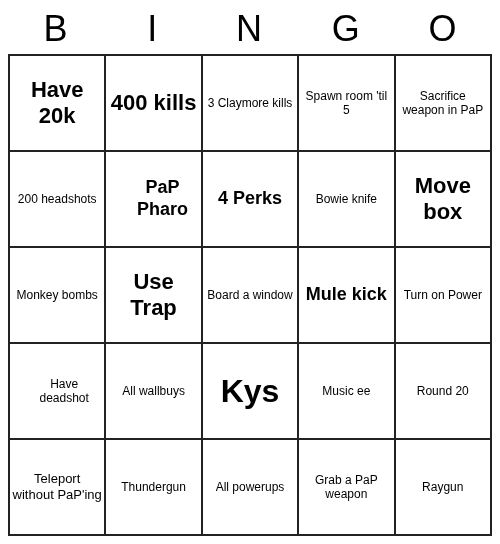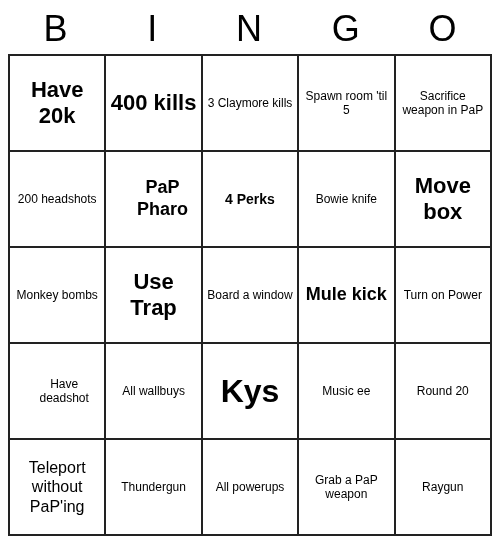--- a/index.html
+++ b/index.html
@@ -59,39 +59,39 @@
       <tr>
         <td style="font-size: 22px; font-weight: bold;">Have 20k</td>
         <td style="font-size: 22px; font-weight: bold;">400 kills</td>
         <td style="font-size: 12px;">3 Claymore kills</td>
         <td style="font-size: 12px;">Spawn room 'til 5</td>
         <td style="font-size: 12px;">Sacrifice weapon in PaP</td>
       </tr>
       <tr>
         <td style="font-size: 12px;">200 headshots</td>
         <td style="font-size: 18px; font-weight: bold; padding-left: 20px;">PaP Pharo</td>
-        <td style="font-size: 14px; font-weight: bold;">4 Perks</td>
+        <td style="font-size: 18px; font-weight: bold;">4 Perks</td>
         <td style="font-size: 12px;">Bowie knife</td>
         <td style="font-size: 22px; font-weight: bold;">Move box</td>
       </tr>
       <tr>
         <td style="font-size: 12px;">Monkey bombs</td>
         <td style="font-size: 22px; font-weight: bold;">Use Trap</td>
         <td style="font-size: 12px;">Board a window</td>
         <td style="font-size: 18px; font-weight: bold;">Mule kick</td>
         <td style="font-size: 12px;">Turn on Power</td>
       </tr>
       <tr>
         <td style="font-size: 12px; padding-left: 16px;">Have deadshot</td>
         <td style="font-size: 12px;">All wallbuys</td>
         <td style="font-size: 32px; font-weight: bold;">Kys</td>
         <td style="font-size: 12px;">Music ee</td>
         <td style="font-size: 12px; margin-left: 12px;">Round 20</td>
       </tr>
       <tr>
-        <td style="font-size: 16px; margin-top: 30px;">Teleport without PaP'ing</td>
+        <td style="font-size: 13px; margin-top: 30px;">Teleport without PaP'ing</td>
         <td style="font-size: 12px;">Thundergun</td>
         <td style="font-size: 12px;">All powerups</td>
         <td style="font-size: 12px;">Grab a PaP weapon</td>
         <td style="font-size: 12px; border-radius: 28px;">Raygun</td>
       </tr>
     </tbody>
 </table>
 
 </body></html>

